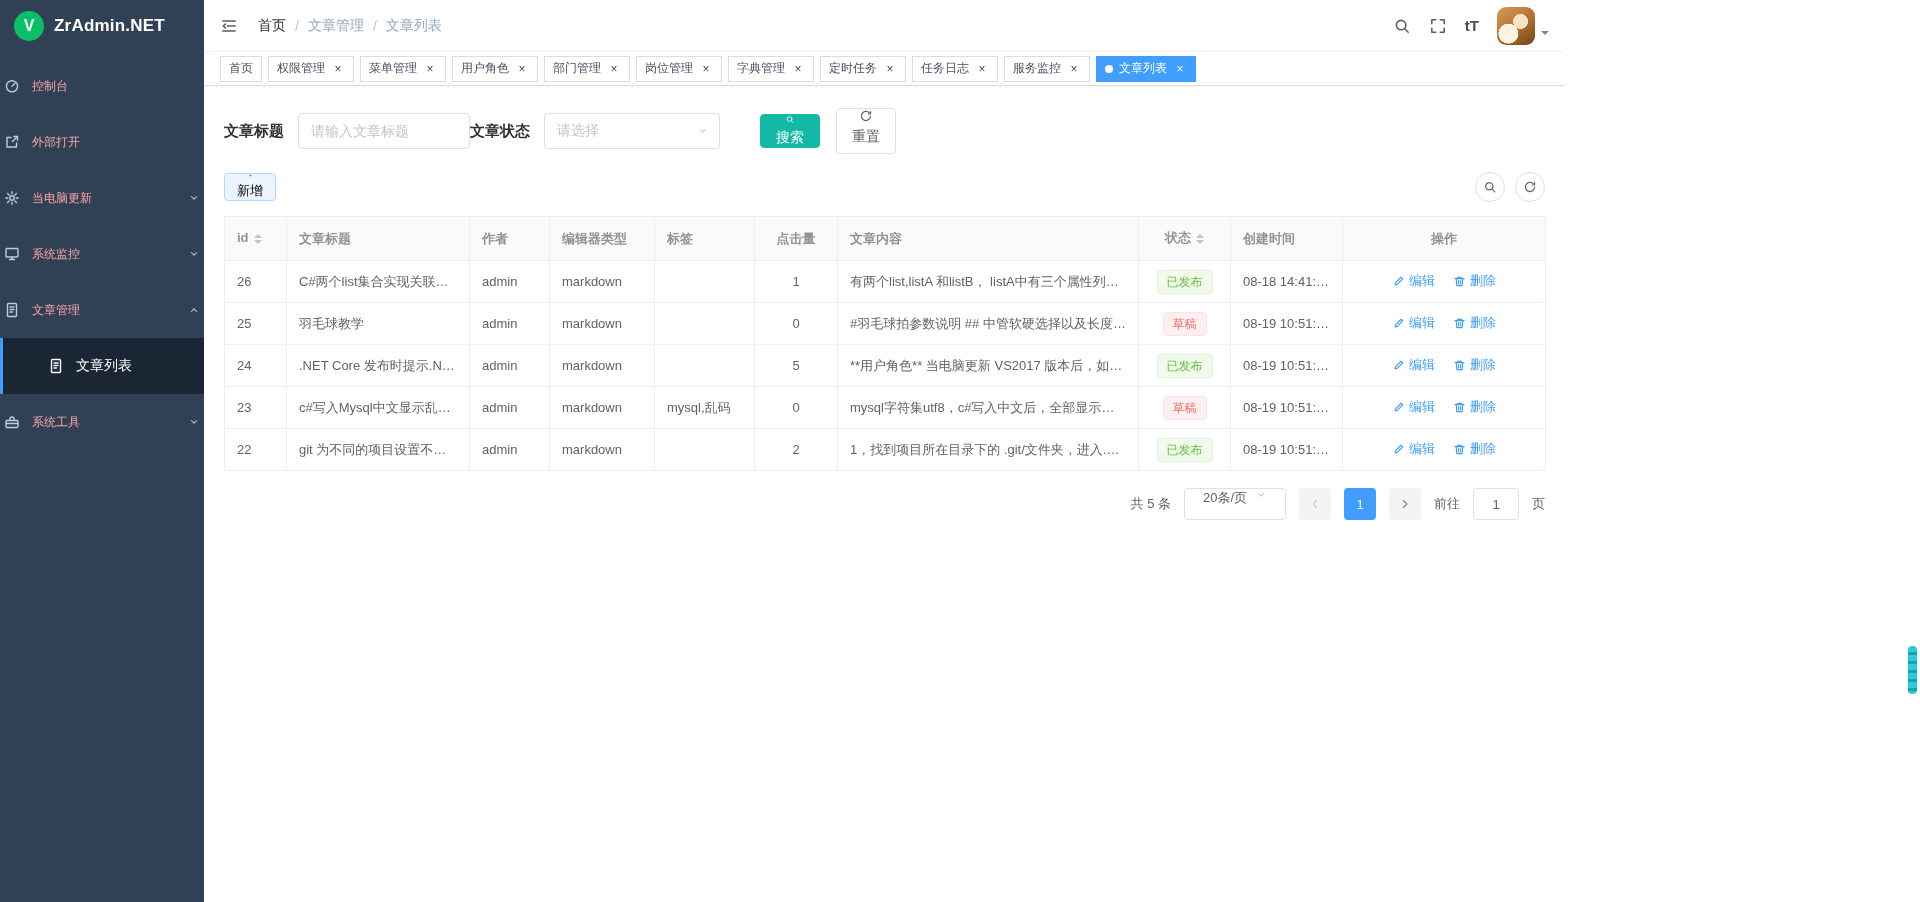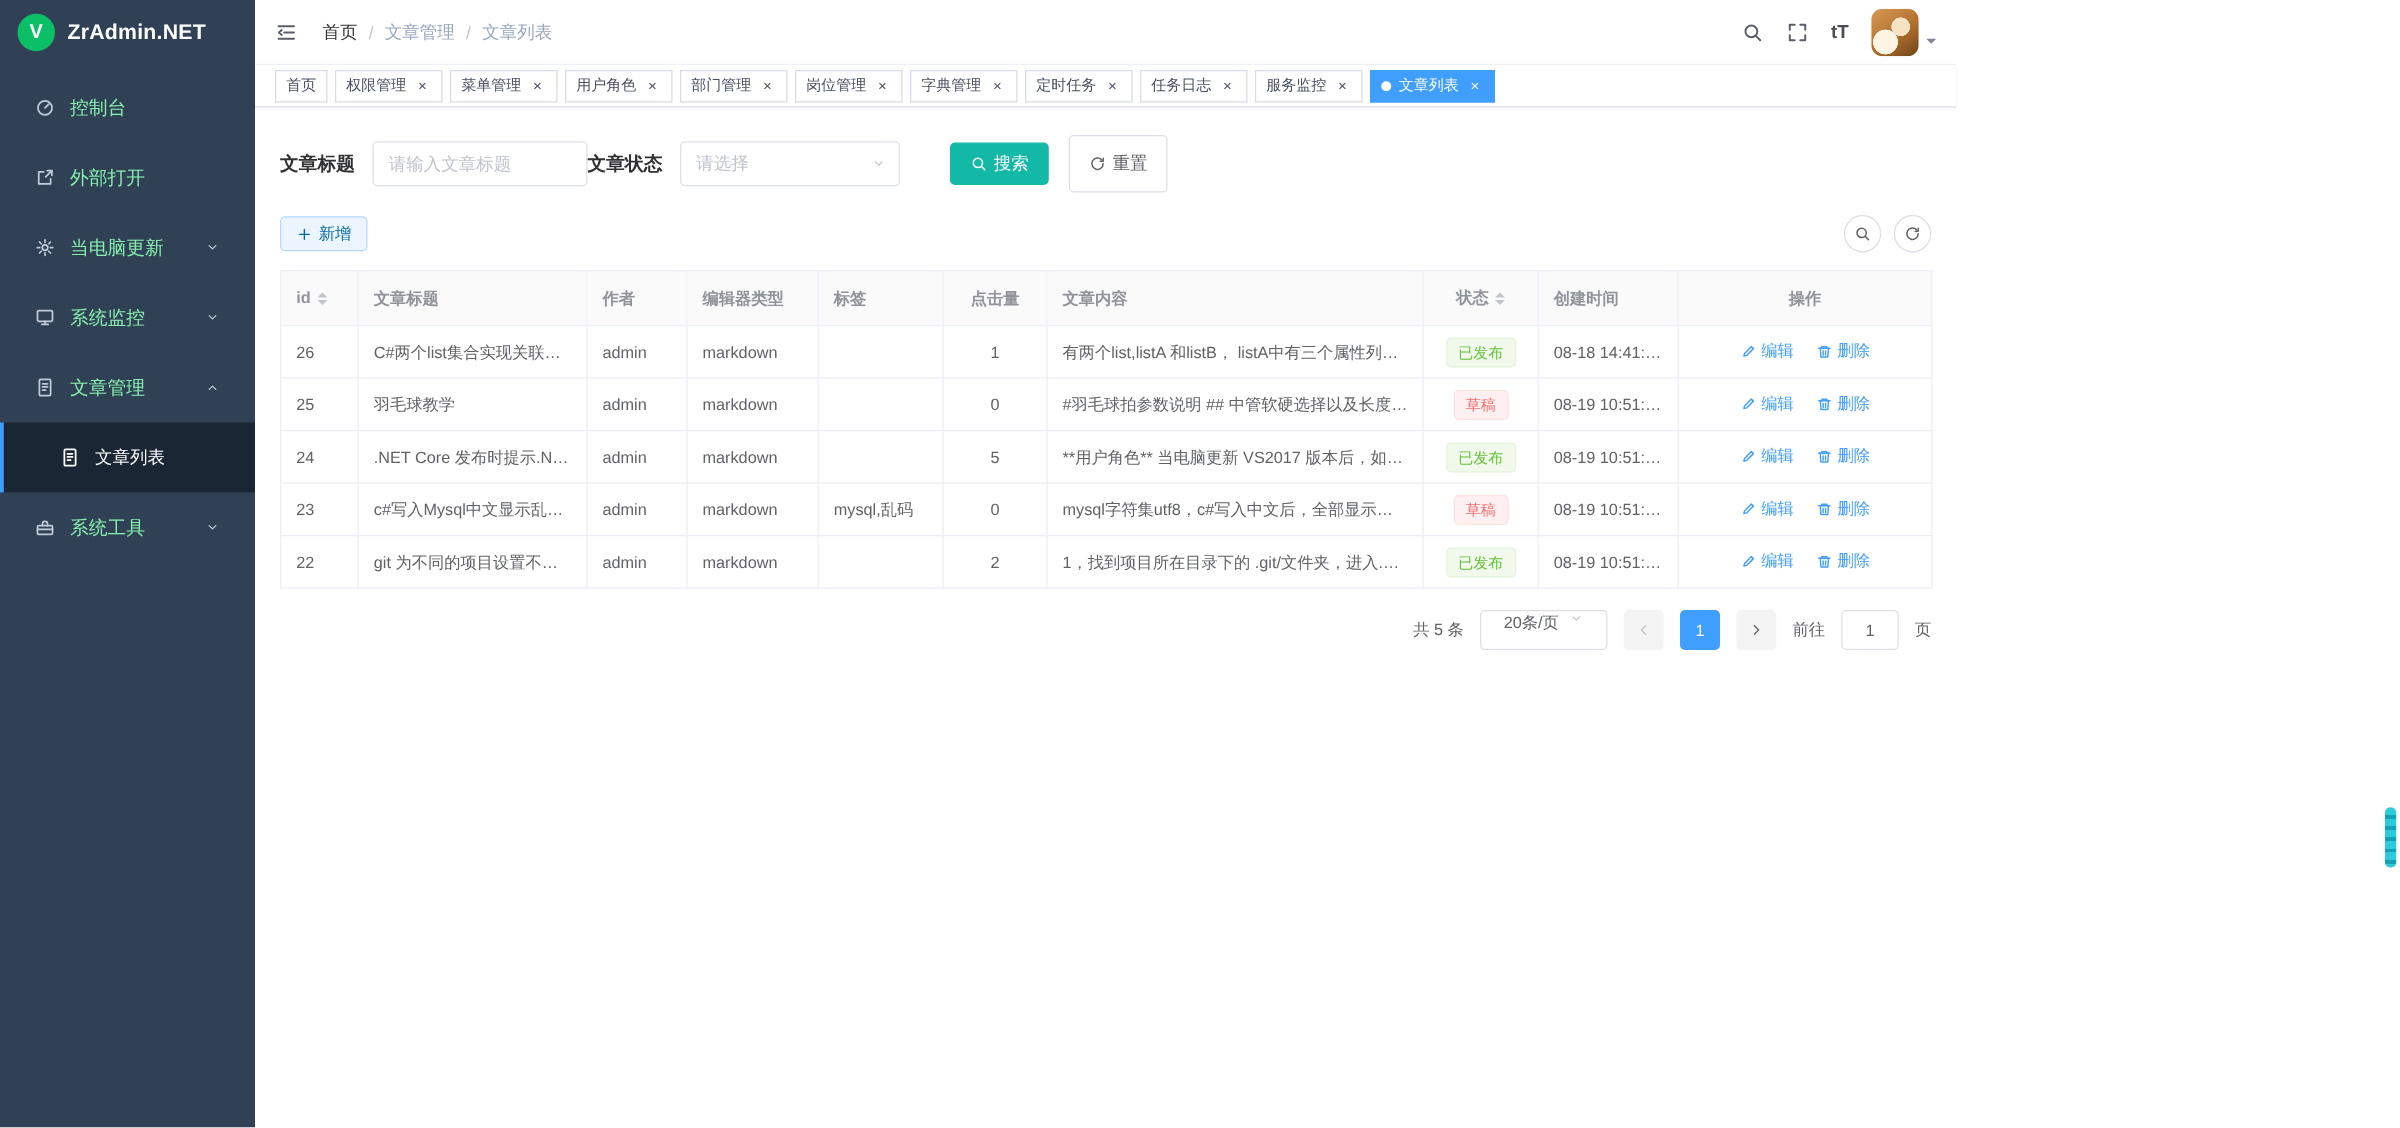--- a/index.html
+++ b/index.html
@@ -10,21 +10,21 @@
   .i16{width:16px;height:16px;}.i18{width:18px;height:18px;}
 
   .app{display:flex;width:1565px;height:902px;}
 
   
   .sidebar{width:204px;min-width:204px;height:902px;background:#304156;}
   .logo{height:52px;display:flex;align-items:center;padding-left:14px;gap:10px;}
   .logo-badge{width:30px;height:30px;border-radius:50%;background:#0bbf67;color:#fff;font-weight:700;display:flex;align-items:center;justify-content:center;font-size:16px;}
   .logo-title{color:#fff;font-size:17px;font-weight:700;letter-spacing:.2px;}
   .menu{margin-top:6px;}
-  .menu-item{height:56px;display:flex;align-items:center;padding:0 28px;color:#86efac;font-size:15px;cursor:pointer;}
+  .menu-item{height:56px;display:flex;align-items:center;padding:0 4px;color:#fca5a5;font-size:12px;cursor:pointer;}
   .menu-item .mi-icon{margin-right:12px;color:#bfcbd9;}
   .mi-chevron{margin-left:auto;color:#bfcbd9;transition:transform .2s;}
   .mi-chevron.up{transform:rotate(180deg);}
   .sub-item{height:56px;display:flex;align-items:center;padding:0 20px 0 45px;color:#bfcbd9;font-size:14px;background:#1f2d3d;cursor:pointer;border-left:3px solid transparent;}
   .sub-item .mi-icon{margin-right:12px;}
   .sub-item.active{color:#fff;border-left-color:#409eff;background:#1a2634;}
 
   
   .main{width:1361px;display:flex;flex-direction:column;background:#fff;}
 
@@ -53,27 +53,27 @@
 
   
   .filter-row{display:flex;align-items:center;padding:22px 20px 0;}
   .f-label{font-size:15px;font-weight:700;color:#303133;margin-right:14px;}
   .status-label{font-family:Liberation Serif, serif;}
   .f-input{width:172px;height:36px;border:1px solid #dcdfe6;border-radius:4px;padding:0 12px;font-size:14px;color:#606266;outline:none;font-family:inherit;}
   .f-input::placeholder{color:#c0c4cc;}
   .f-select{width:176px;height:36px;border:1px solid #dcdfe6;border-radius:4px;display:flex;align-items:center;justify-content:space-between;padding:0 10px 0 12px;background:#fff;cursor:pointer;}
   .f-select .ph{color:#c0c4cc;font-size:14px;}
   .select-caret{color:#c0c4cc;display:inline-flex;}
-  .btn{display:inline-flex;align-items:center;gap:5px;border-radius:4px;cursor:pointer;font-family:inherit;}
+  .btn{display:inline-flex;align-items:center;gap:5px;border-radius:4px;cursor:pointer;font-family:inherit;flex-direction:column;}
   .btn-search{height:34px;padding:0 15px;margin-left:40px;background:#14b8a6;color:#fff;border:1px solid #14b8a6;font-size:14px;}
   .btn-reset{height:46px;padding:0 15px;margin-left:16px;background:#fff;color:#606266;border:1px solid #dcdfe6;font-size:14px;}
 
   
   .toolbar-row{display:flex;align-items:center;padding:18px 20px 0;}
-  .btn-add{height:28px;padding:0 12px;background:#ecf5ff;border:1px solid #b3d8ff;color:#0369a1;font-size:13px;}
+  .btn-add{height:28px;padding:0 12px;background:#ecf5ff;border:1px solid #b3d8ff;color:#000000;font-size:13px;}
   .toolbar-right{margin-left:auto;display:flex;align-items:center;gap:10px;}
   .circle-btn{width:30px;height:30px;border-radius:50%;border:1px solid #dcdfe6;background:#fff;color:#606266;display:inline-flex;align-items:center;justify-content:center;cursor:pointer;}
 
   
   .table-wrap{margin:14px 20px 0;}
   table{width:100%;border-collapse:collapse;table-layout:fixed;}
   th,td{border:1px solid #ebeef5;padding:0 12px;font-size:13px;overflow:hidden;white-space:nowrap;text-overflow:ellipsis;}
   th{height:44px;color:#909399;font-weight:600;background:#fafafa;text-align:left;}
   td{height:42px;color:#606266;background:#fff;}
   th:nth-child(6),td:nth-child(6),th:nth-child(8),td:nth-child(8),th:nth-child(10),td:nth-child(10){text-align:center;}

